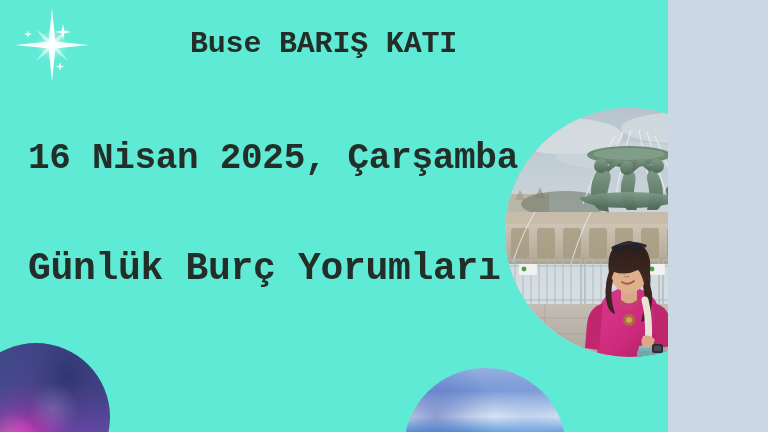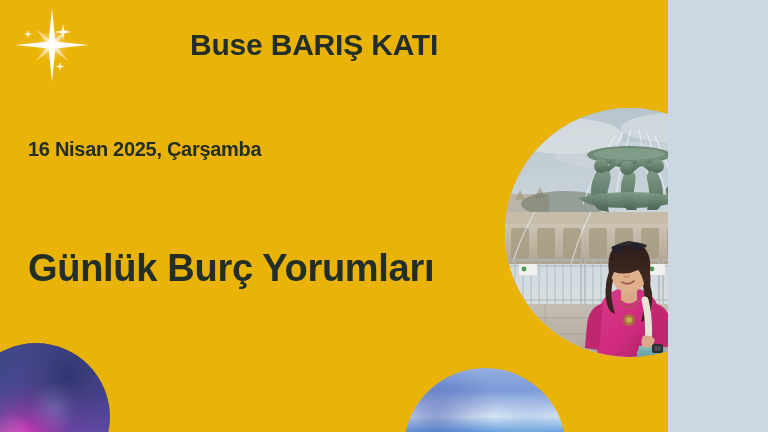--- a/index.html
+++ b/index.html
@@ -13,22 +13,23 @@
     font-family:"Liberation Sans", sans-serif;
     background:#cbd8e3;
     position:relative;
   }
 
   #stage {
     position:absolute;
     inset:0;
     width:668px;
     height:432px;
-    background:#eab308;
+    background:#5eead4;
     overflow:hidden;
+    font-family:Liberation Mono, monospace;
   }
 
   
   .deco-circle {
     position:absolute;
     border-radius:50%;
     overflow:hidden;
   }
 
   
@@ -126,21 +127,21 @@
     font-weight:bold;
     color:#232e28;
     letter-spacing:-0.2px;
     line-height:1.1;
     white-space:nowrap;
   }
 
   #subtitle-date {
     position:absolute;
     left:28px; top:138px;
-    font-size:20px;
+    font-size:36px;
     font-weight:bold;
     color:#232e28;
     letter-spacing:-0.3px;
     line-height:1.15;
     white-space:nowrap;
   }
 
   #subtitle-topic {
     position:absolute;
     left:28px; top:247px;

